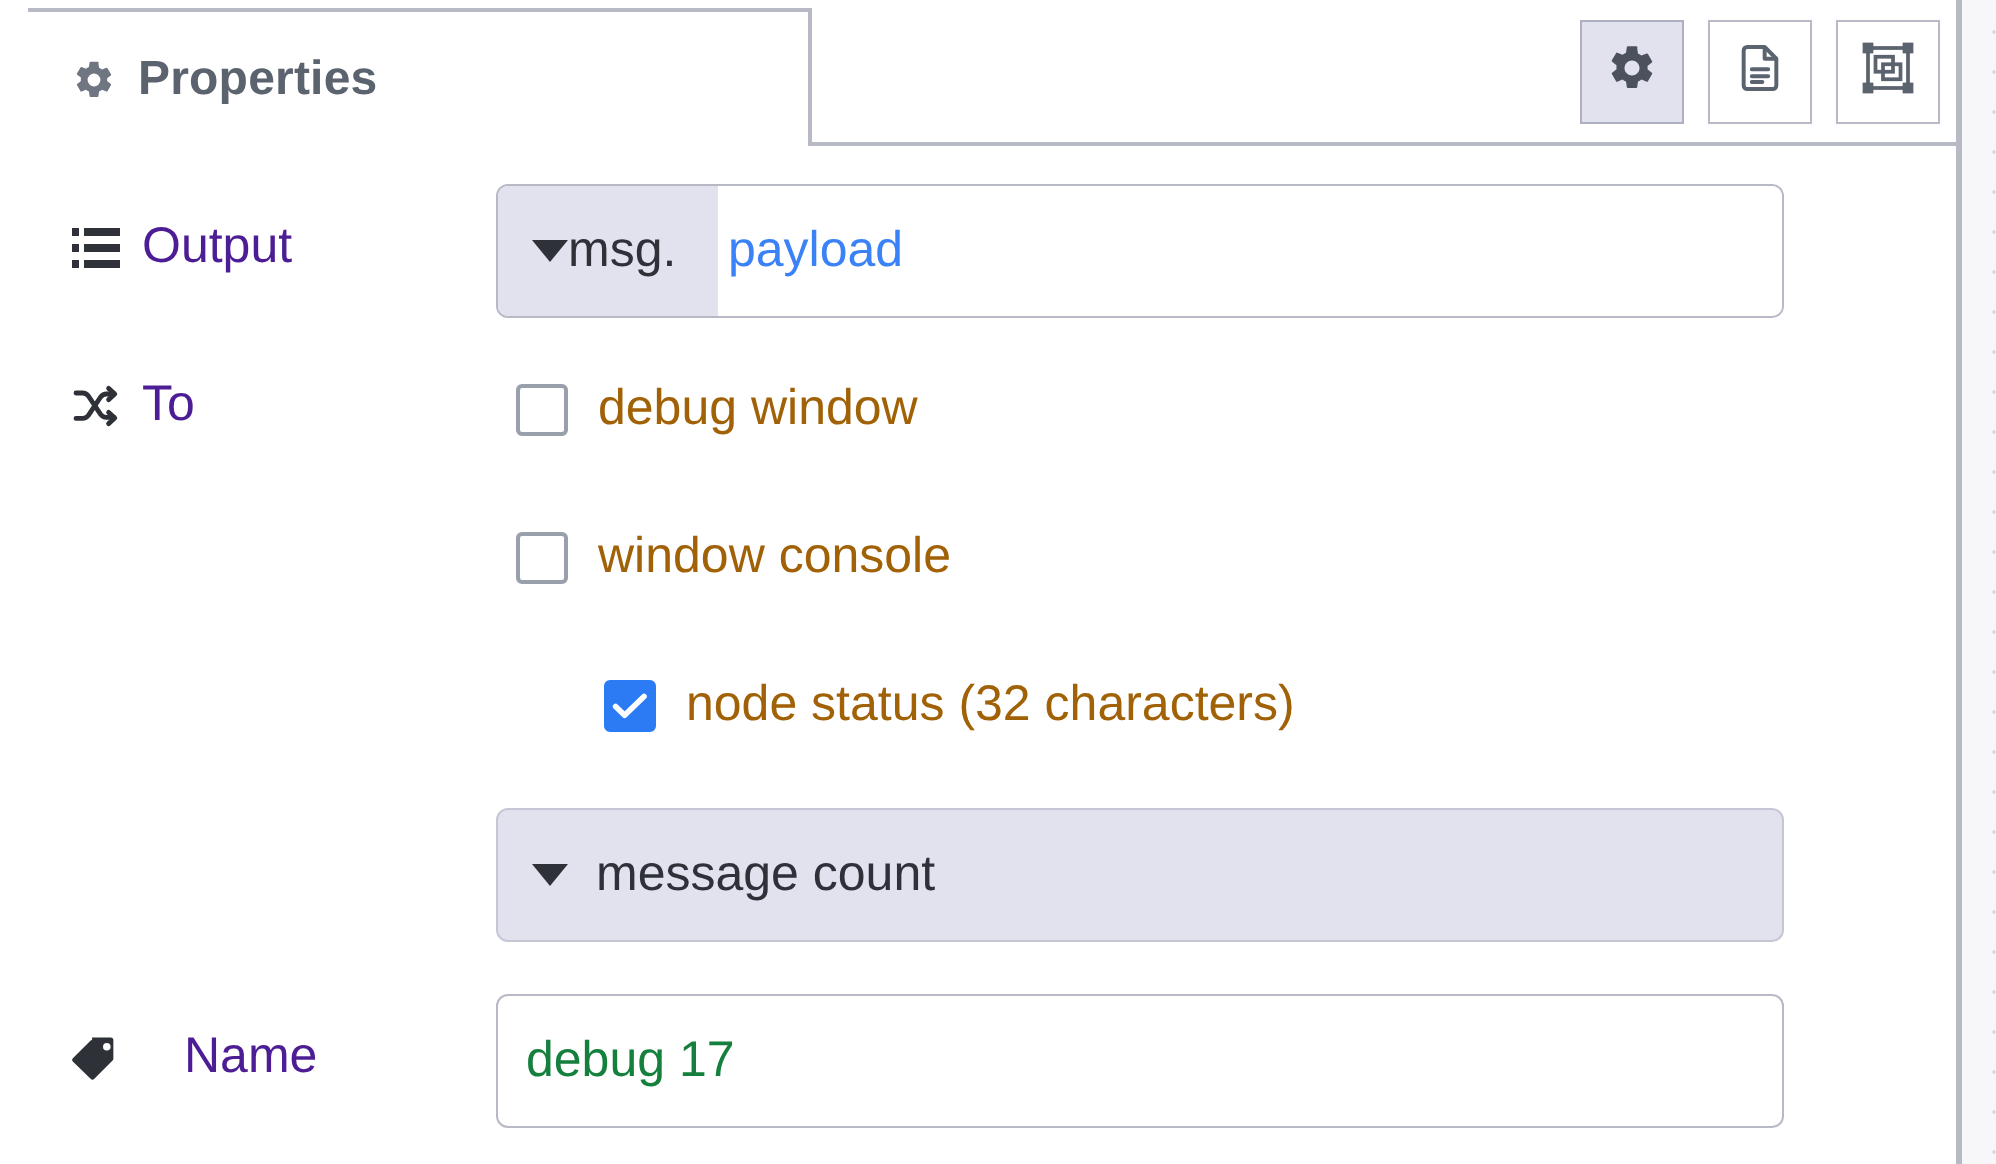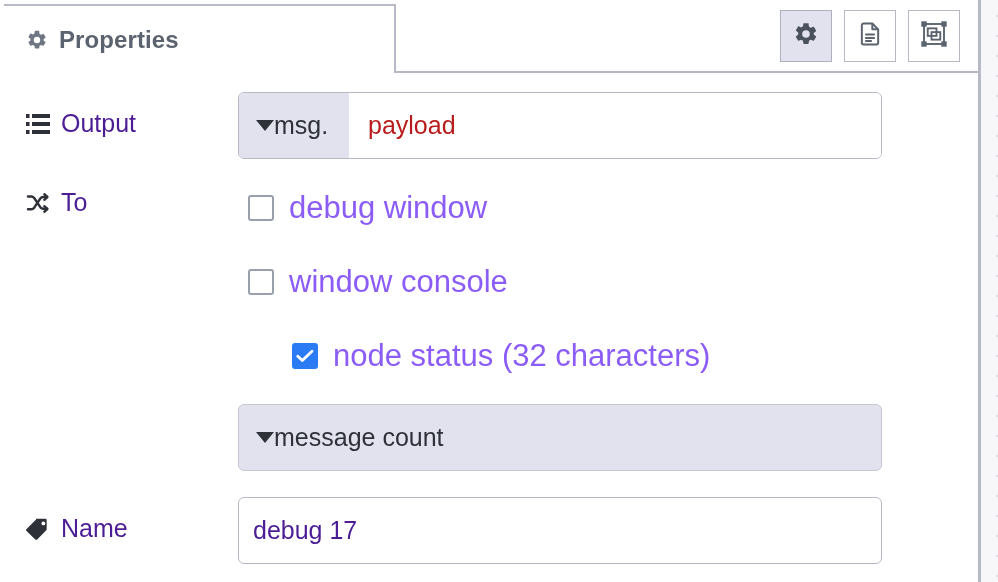--- a/index.html
+++ b/index.html
@@ -12,21 +12,21 @@
     height: 582px;
     overflow: hidden;
     font-family: "Liberation Sans", sans-serif;
     color: #2e3138;
     position: relative;
   }
 
   
   #panel {
     position: absolute;
-    left: 4px; top: 0;
+    left: 14px; top: 0;
     width: 978px;
     height: 521px;
     background: #ffffff;
     box-sizing: border-box;
   }
 
   
   #canvas-strip {
     position: absolute;
     left: 978px; top: 0;
@@ -171,23 +171,23 @@
     border-top: 11px solid #2e3138;
   }
   #output-type .type-text {
     font-size: 25px;
     color: #2e3138;
   }
   #output-value {
     flex: 1;
     display: flex;
     align-items: center;
-    padding-left: 19px;
-    font-size: 25px;
-    color: #b91c1c;
+    padding-left: 5px;
+    font-size: 25px;
+    color: #3b82f6;
     background: #ffffff;
   }
 
   
   .cb-row {
     position: absolute;
     left: 244px;
     display: flex;
     align-items: center;
     gap: 15px;
@@ -201,39 +201,40 @@
     flex: none;
   }
   .cb-box.checked {
     background: #2b7bf5;
     border-color: #2b7bf5;
     display: flex;
     align-items: center;
     justify-content: center;
   }
   .cb-label {
-    font-size: 31px;
-    color: #8b5cf6;
+    font-size: 25px;
+    color: #a16207;
     white-space: nowrap;
   }
 
   
   #msgcount-select {
     position: absolute;
     left: 234px;
     top: 331px;
     width: 644px;
     height: 67px;
     background: #e2e2ef;
     border: 1px solid #c6c7d6;
     border-radius: 6px;
     box-sizing: border-box;
     display: flex;
     align-items: center;
     padding-left: 17px;
+    gap: 14px;
   }
   #msgcount-select .caret {
     width: 0; height: 0;
     border-left: 9px solid transparent;
     border-right: 9px solid transparent;
     border-top: 11px solid #2e3138;
     flex: none;
   }
   #msgcount-select .sel-text {
     font-size: 25px;
@@ -250,21 +251,21 @@
     border: 1px solid #b7b9c4;
     border-radius: 6px;
     box-sizing: border-box;
     background: #ffffff;
     display: flex;
     align-items: center;
     padding-left: 14px;
   }
   #name-field .name-value {
     font-size: 25px;
-    color: #4c1d95;
+    color: #15803d;
   }
 </style>
 </head>
 <body>
 
 <div id="panel">
 
   <div id="tabbar">
 
     <div id="tabbar-rule"></div>
@@ -368,21 +369,21 @@
         </svg>
       </span>
       <span class="cb-label">node status (32 characters)</span>
     </div>
 
     <div id="msgcount-select">
       <span class="caret"></span>
       <span class="sel-text">message count</span>
     </div>
 
-    <div class="row-label" style="top:441px;">
+    <div class="row-label" style="top:441px;gap:21px;">
       <span class="lbl-icon">
         <svg width="24" height="22" viewBox="0 0 24 22" fill="#2e3138" aria-hidden="true">
           <path d="M11.2 1.6H21a1.4 1.4 0 0 1 1.4 1.4v9.8a1.4 1.4 0 0 1-.41.99l-9.6 9.6a1.4 1.4 0 0 1-1.98 0L1.2 14.4a1.4 1.4 0 0 1 0-1.98l9.01-9.01c.26-.26.62-.41.99-.41Z" transform="translate(-0.6,-0.8) scale(0.95)"></path>
           <circle cx="17.4" cy="5.4" r="1.9" fill="#ffffff"></circle>
         </svg>
       </span>
       <span class="lbl-text">Name</span>
     </div>
 
     <div id="name-field">

